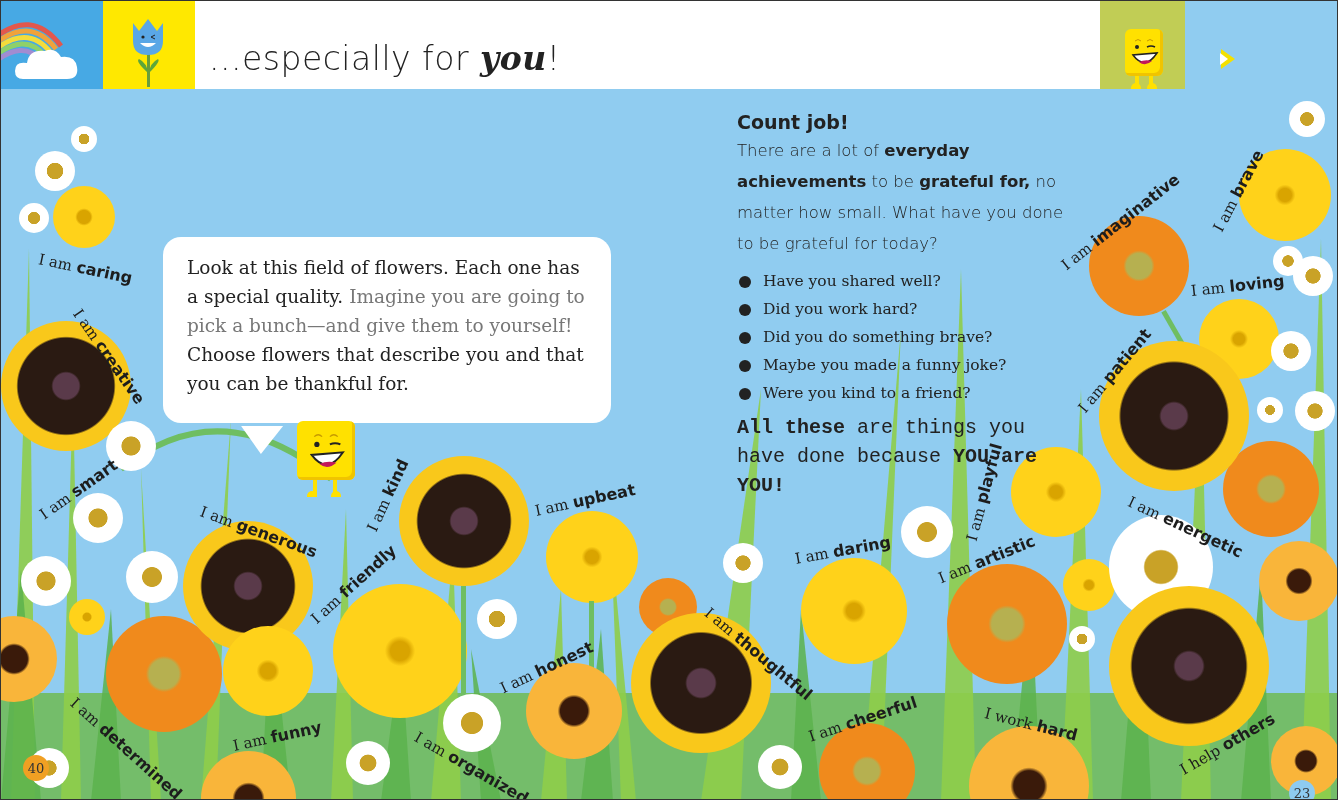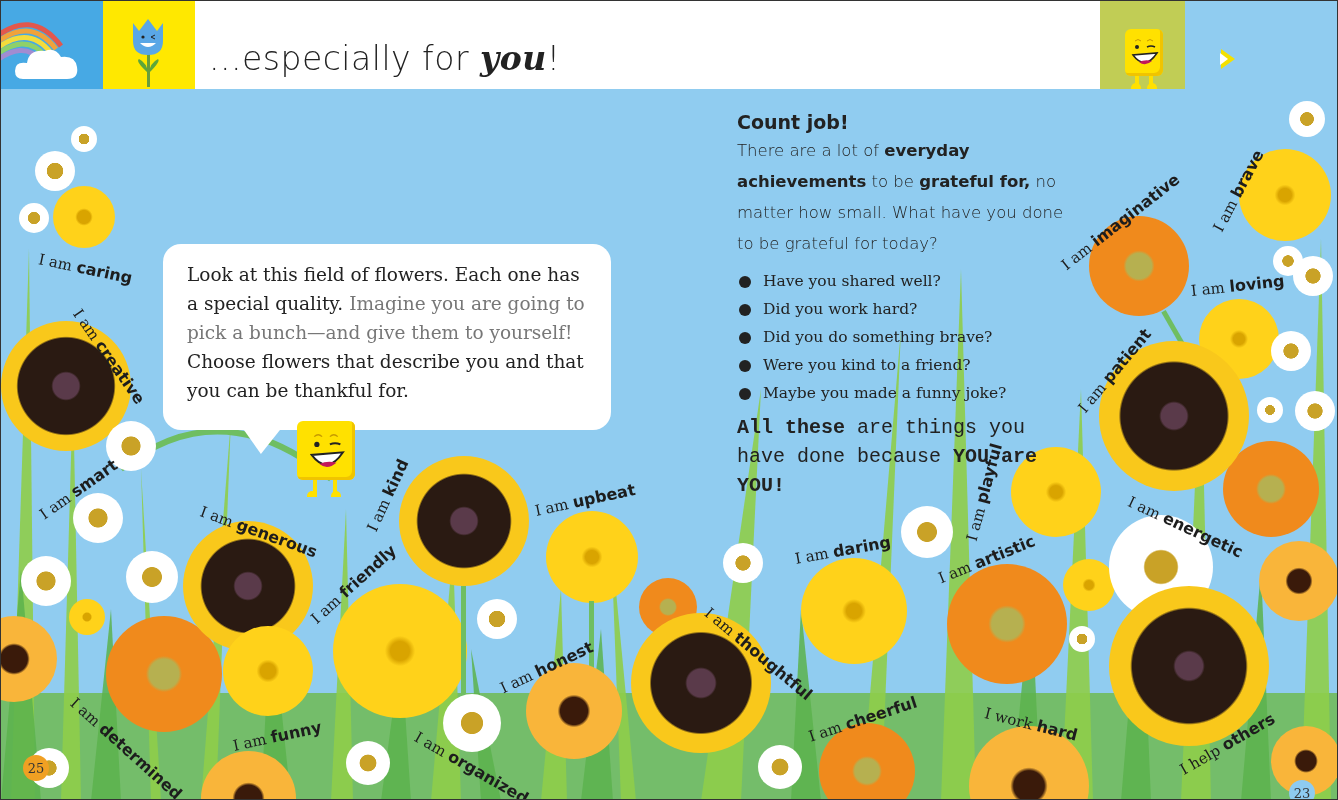--- a/index.html
+++ b/index.html
@@ -22,21 +22,21 @@
 
   
   .flower { position: absolute; border-radius: 50%; }
   .stem { position: absolute; width: 5px; background: #6fbe62; }
 
   
   .intro { position: absolute; left: 160px; top: 114px; width: 420px; color: #222; font-family: "DejaVu Sans", sans-serif; font-size: 21px; line-height: 37px; font-weight: 300; }
   .intro .big { font-family: "DejaVu Serif", serif; font-size: 31px; font-weight: bold; }
   .intro b { font-weight: bold; }
 
-  .speech { position: absolute; left: 162px; top: 243px; width: 448px; height: 186px; background: #fff; border-radius: 18px; padding: 16px 24px; font-family: "DejaVu Serif", serif; font-size: 18.5px; line-height: 29px; color: #222; }
+  .speech { position: absolute; left: 162px; top: 236px; width: 448px; height: 186px; background: #fff; border-radius: 18px; padding: 16px 24px; font-family: "DejaVu Serif", serif; font-size: 18.5px; line-height: 29px; color: #222; }
   .speech .grey { color: #777; }
   .speech-tail { position: absolute; left: 235px; top: 425px; width: 0; height: 0; border-left: 30px solid transparent; border-right: 12px solid transparent; border-top: 28px solid #fff; transform: skewX(-20deg); }
 
   .right-text { position: absolute; left: 736px; top: 108px; width: 330px; color: #222; font-family: "DejaVu Sans", sans-serif; }
   .rt-head { font-size: 19px; font-weight: bold; line-height: 26px; }
   .rt-body { font-size: 16.5px; line-height: 31px; font-weight: 300; }
   .rt-body b { font-weight: bold; }
   .bullets { list-style: none; margin-top: 8px; }
   .bullets li { font-family: "DejaVu Serif", serif; font-size: 15.5px; line-height: 28px; position: relative; padding-left: 26px; }
   .bullets li::before { content: ""; position: absolute; left: 2px; top: 9px; width: 12px; height: 12px; border-radius: 50%; background: #222; }
@@ -221,22 +221,22 @@
 
   <div class="right-text">
     <div class="rt-head">Count job!</div>
     <div class="rt-body">
       <span>There are a lot of </span><b>everyday achievements</b><span> to be </span><b>grateful for,</b><span> no matter how small. What have you done to be grateful for today?</span>
     </div>
     <ul class="bullets">
       <li>Have you shared well?</li>
       <li>Did you work hard?</li>
       <li>Did you do something brave?</li>
+      <li>Maybe you made a funny joke?</li>
       <li>Were you kind to a friend?</li>
-      <li>Maybe you made a funny joke?</li>
     </ul>
     <div class="rt-closing">
       <b>All these</b><span> are things you have done because </span><b>YOU are YOU!</b>
     </div>
   </div>
 
   <div class="label" style="left:38px;top:248px;transform:rotate(12deg);"><span class="i">I am </span><span class="w">caring</span></div>
   <div class="label" style="left:76px;top:300px;transform:rotate(55deg);"><span class="i">I am </span><span class="w">creative</span></div>
   <div class="label" style="left:40px;top:505px;transform:rotate(-35deg);"><span class="i">I am </span><span class="w">smart</span></div>
   <div class="label" style="left:200px;top:500px;transform:rotate(20deg);"><span class="i">I am </span><span class="w">generous</span></div>
@@ -253,15 +253,15 @@
   <div class="label" style="left:938px;top:568px;transform:rotate(-22deg);"><span class="i">I am </span><span class="w">artistic</span></div>
   <div class="label" style="left:808px;top:726px;transform:rotate(-18deg);"><span class="i">I am </span><span class="w">cheerful</span></div>
   <div class="label" style="left:984px;top:702px;transform:rotate(14deg);"><span class="i">I work </span><span class="w">hard</span></div>
   <div class="label" style="left:1128px;top:490px;transform:rotate(25deg);"><span class="i">I am </span><span class="w">energetic</span></div>
   <div class="label" style="left:1180px;top:760px;transform:rotate(-30deg);"><span class="i">I help </span><span class="w">others</span></div>
   <div class="label" style="left:1062px;top:256px;transform:rotate(-38deg);"><span class="i">I am </span><span class="w">imaginative</span></div>
   <div class="label" style="left:1216px;top:220px;transform:rotate(-62deg);"><span class="i">I am </span><span class="w">brave</span></div>
   <div class="label" style="left:1190px;top:280px;transform:rotate(-6deg);"><span class="i">I am </span><span class="w">loving</span></div>
   <div class="label" style="left:1080px;top:400px;transform:rotate(-50deg);"><span class="i">I am </span><span class="w">patient</span></div>
 
-  <div class="page-num" style="left:22px;top:754px;background:#f0a023;">25</div>
+  <div class="page-num" style="left:22px;top:754px;background:#f0a023;">40</div>
   <div class="page-num" style="left:1288px;top:752px;background:#8ecbf0;margin-top:27px;">23</div>
 </div>
 
 </body></html>

